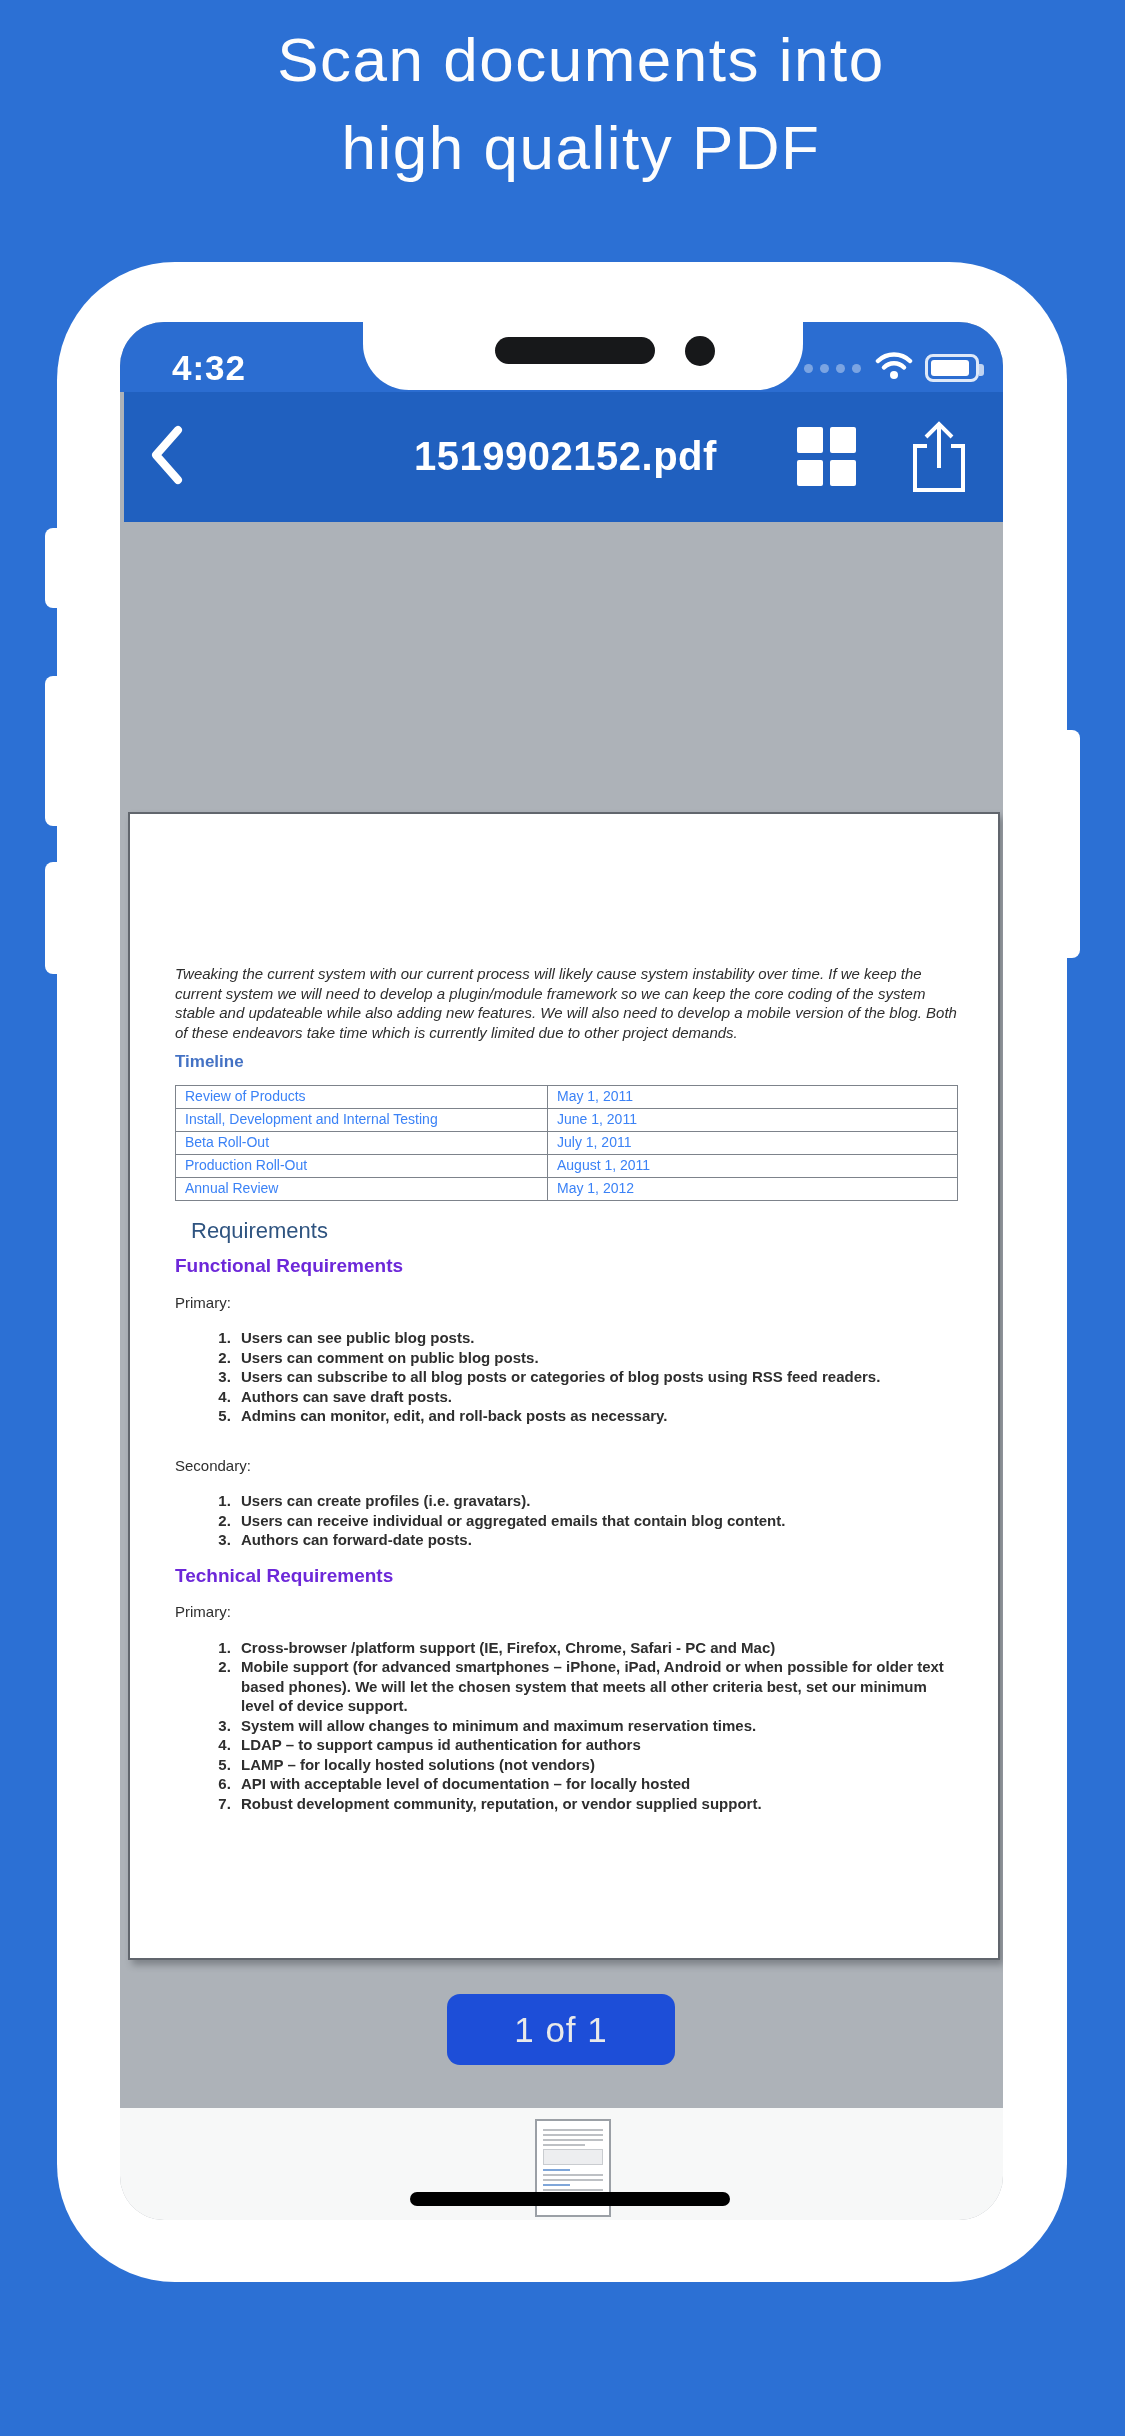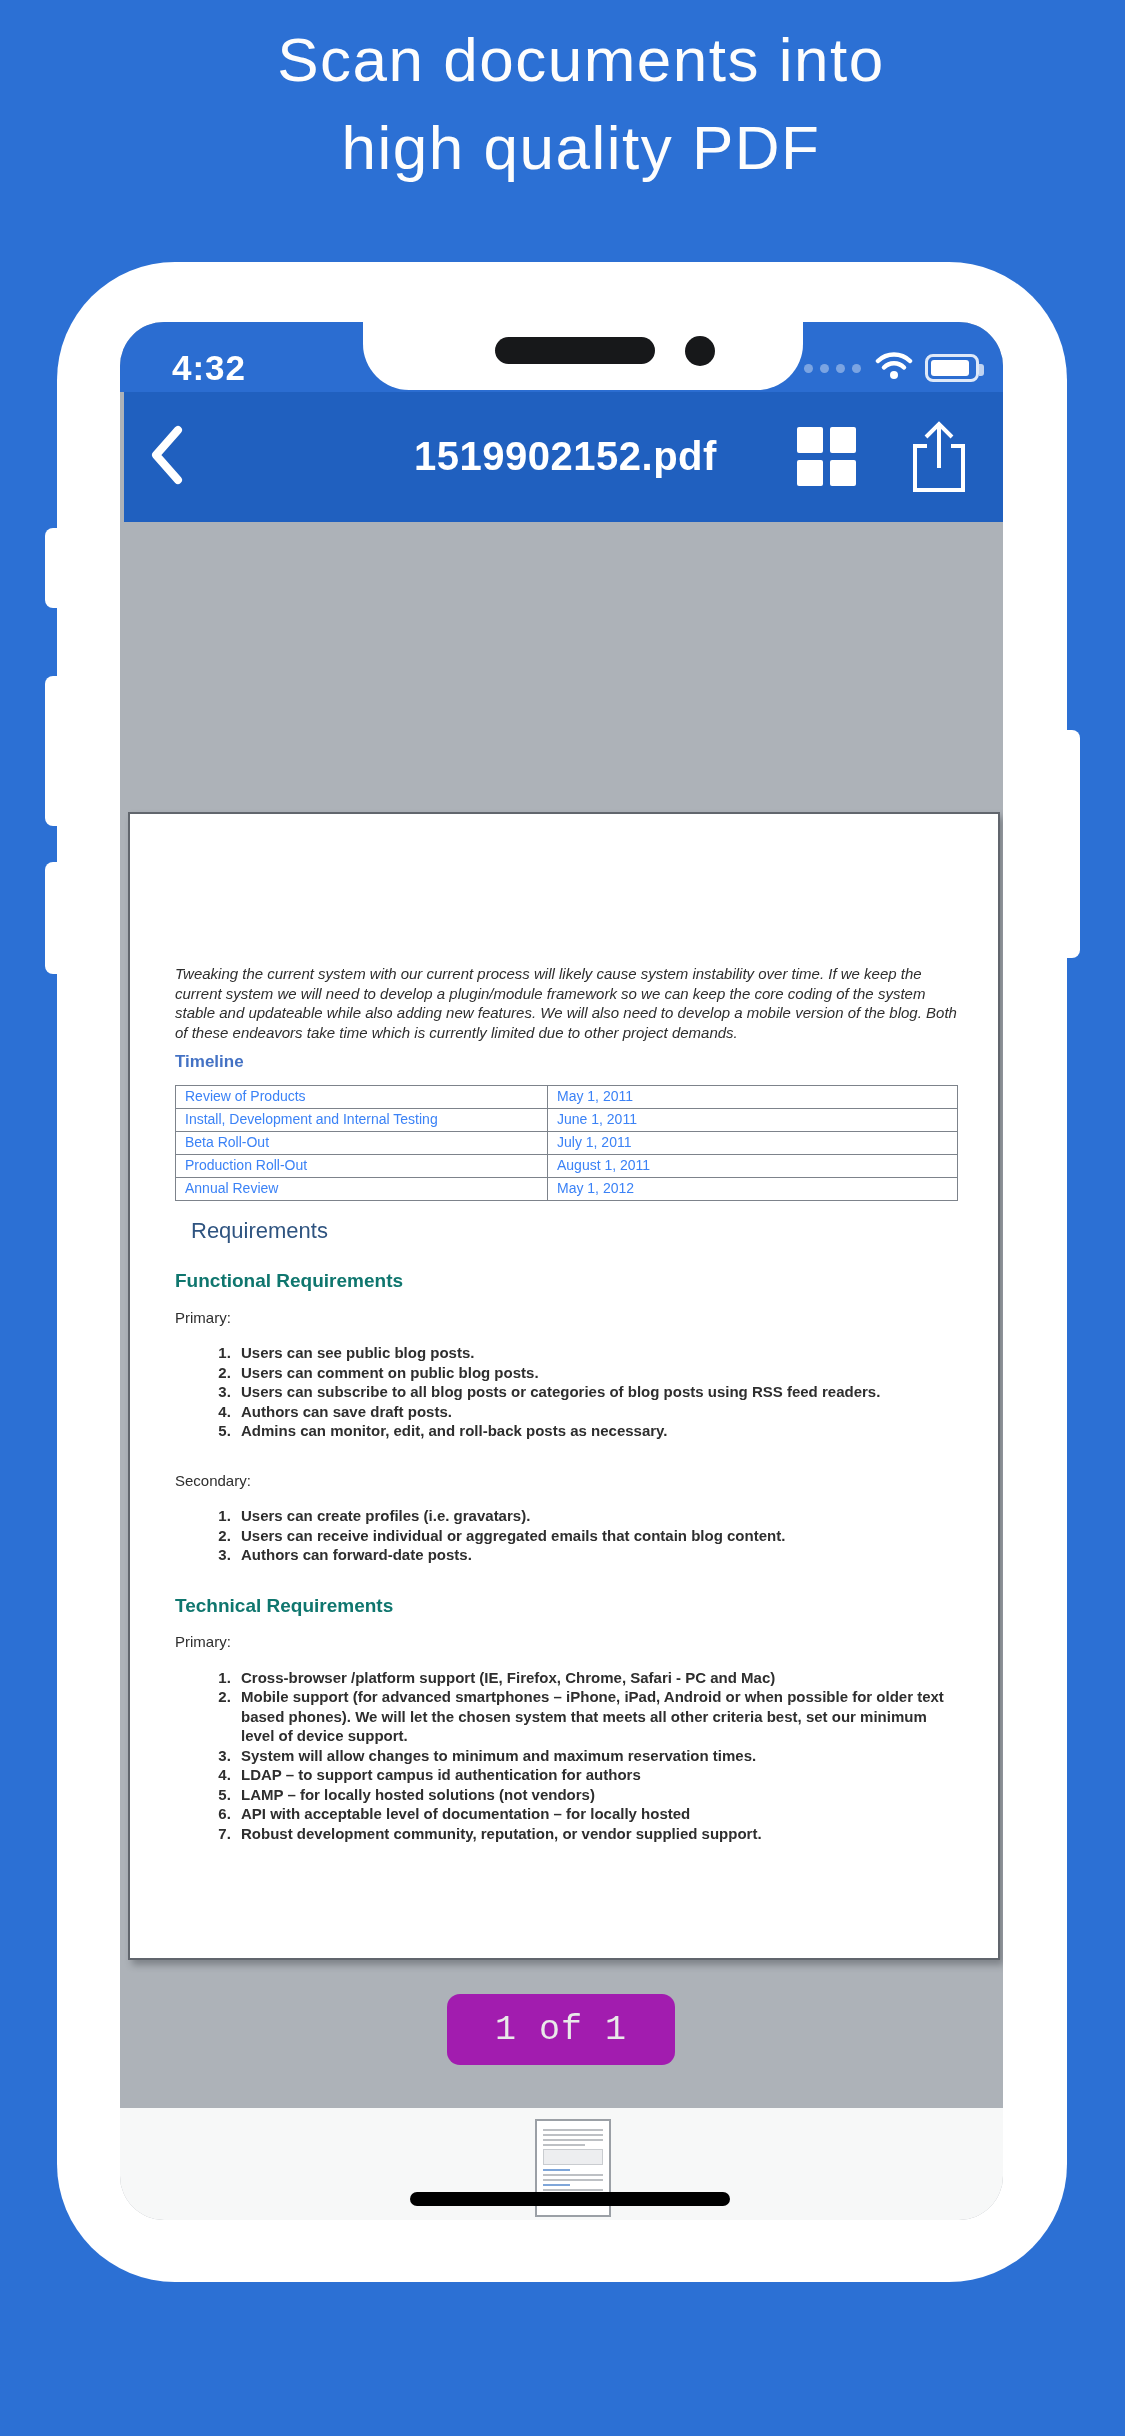--- a/index.html
+++ b/index.html
@@ -55,30 +55,30 @@
   .doc-page{position:absolute;left:8px;top:290px;width:872px;height:1148px;background:#fff;
             border:2px solid #61666D;box-sizing:border-box;box-shadow:4px 5px 7px rgba(40,44,50,.35);
             padding:150px 40px 0 45px;overflow:hidden;}
   .doc-body{font-size:15px;line-height:19.5px;color:#2E2E2E;}
   .doc-body p.intro{margin:0;font-style:italic;}
   h3.t-head{color:#4472C4;font-size:17px;margin:10px 0 13px;font-weight:bold;}
   table.timeline{width:100%;border-collapse:collapse;font-size:14px;table-layout:fixed;}
   table.timeline td{border:1.5px solid #7D838B;padding:1px 9px;height:20px;color:#3b82f6;}
   table.timeline td.date{width:50%;}
   h1.req{color:#2F5480;font-size:22px;margin:20px 16px 0;font-weight:normal;}
-  h2.sub{color:#0f766e;font-size:19px;margin:31px 0 0;font-weight:bold;}
+  h2.sub{color:#6d28d9;font-size:19px;margin:16px 0 0;font-weight:bold;}
   .lbl{margin-top:17px;}
   ol.req-list{margin:16px 0 0 0;padding-left:60px;font-weight:bold;}
   ol.req-list li{padding-left:6px;margin:0;}
   .gap-top{margin-top:30px;}
 
   
-  .page-badge{position:absolute;left:327px;top:1672px;width:228px;height:71px;background:#a21caf;
+  .page-badge{position:absolute;left:327px;top:1672px;width:228px;height:71px;background:#1d4ed8;
               border-radius:13px;color:#E9E9E9;font-size:35px;display:flex;align-items:center;
-              justify-content:center;letter-spacing:1px;font-family:Liberation Mono, monospace;}
+              justify-content:center;letter-spacing:1px;}
   .bottom-toolbar{position:absolute;left:0;bottom:0;width:100%;height:112px;background:#F7F8F8;}
   .thumb{position:absolute;left:415px;top:11px;width:76px;height:98px;background:#fff;
          border:2px solid #9BA0A6;box-sizing:border-box;padding:8px 6px 0;cursor:pointer;}
   .thumb i{display:block;height:2px;background:#BDC0C4;margin:0 0 3px;}
   .thumb i.b{background:#7FA6D9;width:45%;}
   .thumb i.s{width:70%;}
   .thumb i.box{height:14px;background:#EDEEF0;border:1px solid #C9CCD0;margin-bottom:4px;}
   .home-indicator{position:absolute;left:290px;top:1870px;width:320px;height:14px;background:#000;
                   border-radius:8px;z-index:6;}
 </style>

